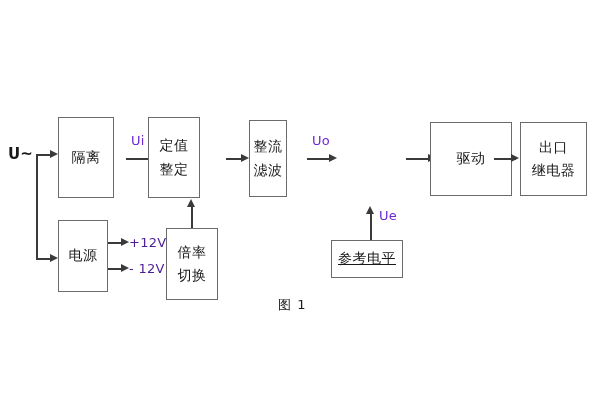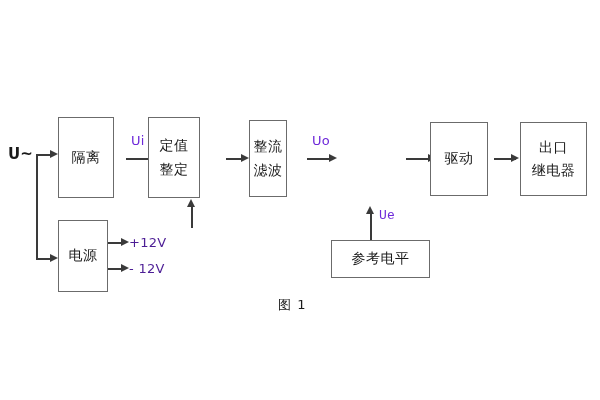--- a/index.html
+++ b/index.html
@@ -115,21 +115,21 @@
   </div>
 
   <div class="sig-label" style="left:312px; top:133px;">Uo</div>
   <div class="rail h-rail" style="left:307px; top:158px; width:22px;"></div>
   <div class="arrow-r" style="left:329px; top:154px;"></div>
 
 
   <div class="rail h-rail" style="left:406px; top:158px; width:22px;"></div>
   <div class="arrow-r" style="left:428px; top:154px;"></div>
 
-  <div class="block" style="left:430px; top:122px; width:58px; height:74px;">
+  <div class="block" style="left:430px; top:122px; width:82px; height:74px;">
     <span class="ln">驱动</span>
   </div>
 
   <div class="rail h-rail" style="left:494px; top:158px; width:22px;"></div>
   <div class="arrow-r" style="left:511px; top:154px;"></div>
 
   <div class="block" style="left:58px; top:220px; width:50px; height:72px;">
     <span class="ln">电源</span>
   </div>
 
@@ -139,25 +139,29 @@
   </div>
 
   <div class="rail h-rail" style="left:108px; top:242px; width:14px;"></div>
   <div class="arrow-r" style="left:121px; top:238px;"></div>
   <div class="rail-label" style="left:129px; top:235px;">+12V</div>
 
   <div class="rail h-rail" style="left:108px; top:268px; width:14px;"></div>
   <div class="arrow-r" style="left:121px; top:264px;"></div>
   <div class="rail-label" style="left:129px; top:261px;text-align:center;">- 12V</div>
 
+  <div class="block" style="left:166px; top:228px; width:52px; height:72px;">
+    <span class="ln">倍率</span>
+    <span class="ln">切换</span>
+  </div>
   <div class="rail v-rail" style="left:191px; top:206px; height:22px;"></div>
   <div class="arrow-u" style="left:187px; top:199px;"></div>
 
-  <div class="block" style="left:331px; top:240px; width:99px; height:38px;">
+  <div class="block" style="left:331px; top:240px; width:72px; height:38px;text-decoration:underline;">
     <span class="ln">参考电平</span>
   </div>
   <div class="rail v-rail" style="left:370px; top:213px; height:27px;"></div>
   <div class="arrow-u" style="left:366px; top:206px;"></div>
-  <div class="sig-label" style="left:379px; top:208px;font-family:Liberation Mono, monospace;">Ue</div>
+  <div class="sig-label" style="left:379px; top:208px;">Ue</div>
 
   <div class="caption" style="left:278px; top:296px;">图 1</div>
 
 </div>
 
 </body></html>

